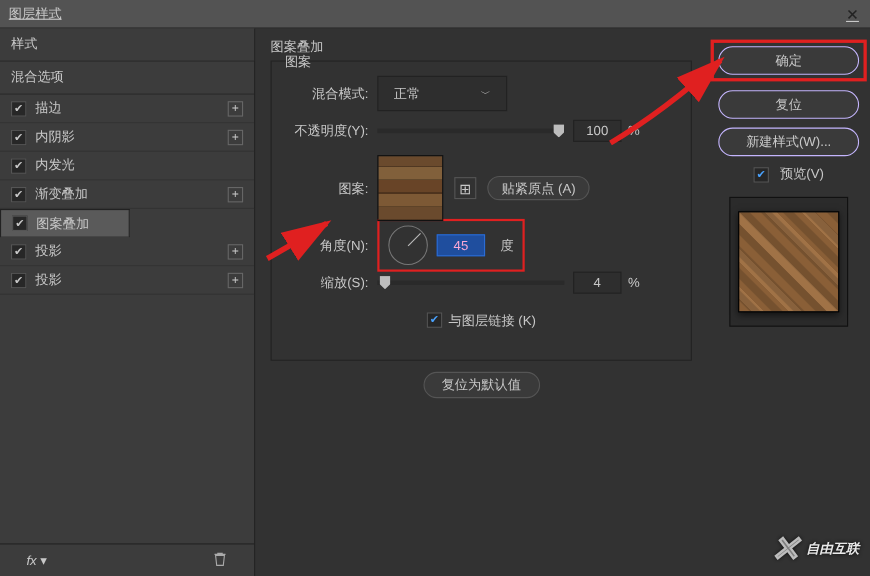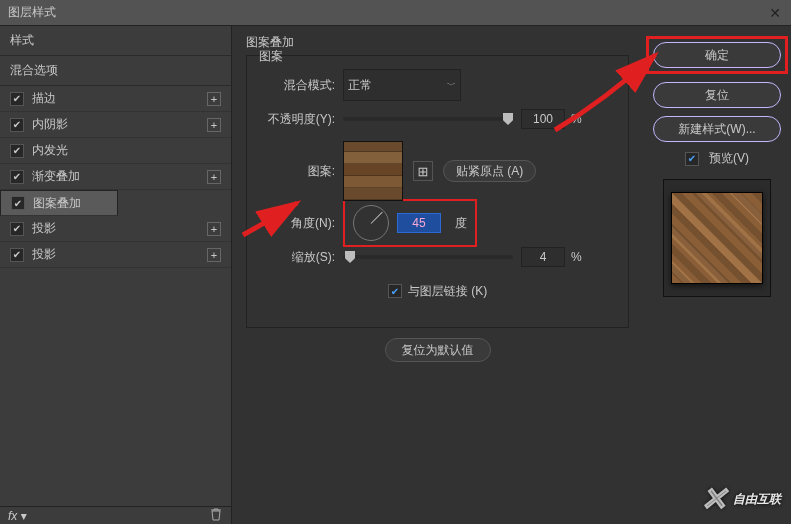--- a/index.html
+++ b/index.html
@@ -1,39 +1,39 @@
 <!DOCTYPE html>
 <html><head>
 <meta charset="utf-8">
 <style>
 * { margin:0; padding:0; box-sizing:border-box; font-family:"Microsoft YaHei",sans-serif; font-size:12px; }
 body { width:791px; height:524px; background:#323232; color:#c8c8c8; position:relative; overflow:hidden; }
 
-.titlebar { height:26px; background:#535353; display:flex; align-items:center; padding:0 8px; justify-content:space-between; border-bottom:1px solid #222; }
+.titlebar { height:26px; background:#535353; display:flex; align-items:center; padding:0 8px; justify-content:space-between; border-bottom:1px solid #222;text-decoration:underline; }
 .titlebar .close { width:16px; height:16px; display:flex; align-items:center; justify-content:center; cursor:pointer; font-size:14px; color:#222; }
 
 .body { display:flex; height:498px; }
 
 .sidebar { width:232px; background:#3c3c3c; border-right:1px solid #222; display:flex; flex-direction:column; }
 .sidebar .hdr { padding:6px 10px; background:#3c3c3c; border-bottom:1px solid #2a2a2a; }
 .sidebar .sub { padding:6px 10px; border-bottom:1px solid #2a2a2a; }
 .sidebar .row { display:flex; align-items:center; height:26px; padding:0 10px; border-bottom:1px solid #333; cursor:pointer; }
 .sidebar .row.sel { background:#5a5a5a; }
 .sidebar .row .chk { width:14px; height:14px; background:#272727; border:1px solid #555; margin-right:8px; display:flex; align-items:center; justify-content:center; font-size:10px; color:#c8c8c8; }
 .sidebar .row .lbl { flex:1; }
 .sidebar .row .plus { width:14px; height:14px; border:1px solid #666; display:flex; align-items:center; justify-content:center; font-size:11px; }
 .sidebar .spacer { flex:1; }
-.sidebar .footer { height:18px; display:flex; align-items:center; padding:0 8px; justify-content:space-between; border-top:1px solid #222; }
+.sidebar .footer { height:30px; display:flex; align-items:center; padding:0 24px; justify-content:space-between; border-top:1px solid #222; }
 
 .center { flex:1; padding:8px 14px; position:relative; }
 .grp-title { margin-bottom:4px; }
 .grp { border:1px solid #222; padding:10px 8px 14px 8px; margin-bottom:10px; }
 .frow { display:flex; align-items:center; margin-bottom:10px; height:24px; }
 .flab { width:80px; text-align:right; margin-right:8px; }
-.sel { width:118px; height:32px; background:#2e2e2e; border:1px solid #222; padding:0 4px; display:flex; align-items:center; justify-content:space-between; }
+.sel { width:118px; height:32px; background:#2e2e2e; border:1px solid #222; padding:0 14px; display:flex; align-items:center; justify-content:space-between; }
 .sel .caret { font-size:9px; }
 .slider { flex:1; height:4px; background:#2a2a2a; position:relative; margin-right:8px; max-width:170px; }
 .slider .thumb { position:absolute; width:10px; height:12px; background:#bdbdbd; top:-4px; clip-path:polygon(0 0,100% 0,100% 60%,50% 100%,0 60%); }
 .nbox { width:44px; height:20px; background:#2e2e2e; border:1px solid #222; text-align:center; line-height:18px; }
 .nbox.hl { border:1px solid #2a6cd4; background:#1f4e9e; color:#f9a8d4; }
 .unit { margin-left:6px; }
 
 .pattern-row { display:flex; align-items:center; gap:10px; }
 .pattern-thumb { width:60px; height:60px; border:1px solid #111; background:
   repeating-linear-gradient(0deg,#6a4a2d 0 12px,#7d5935 12px 24px,#684427 24px 36px,#81603b 36px 48px,#6a4a2d 48px 60px);

